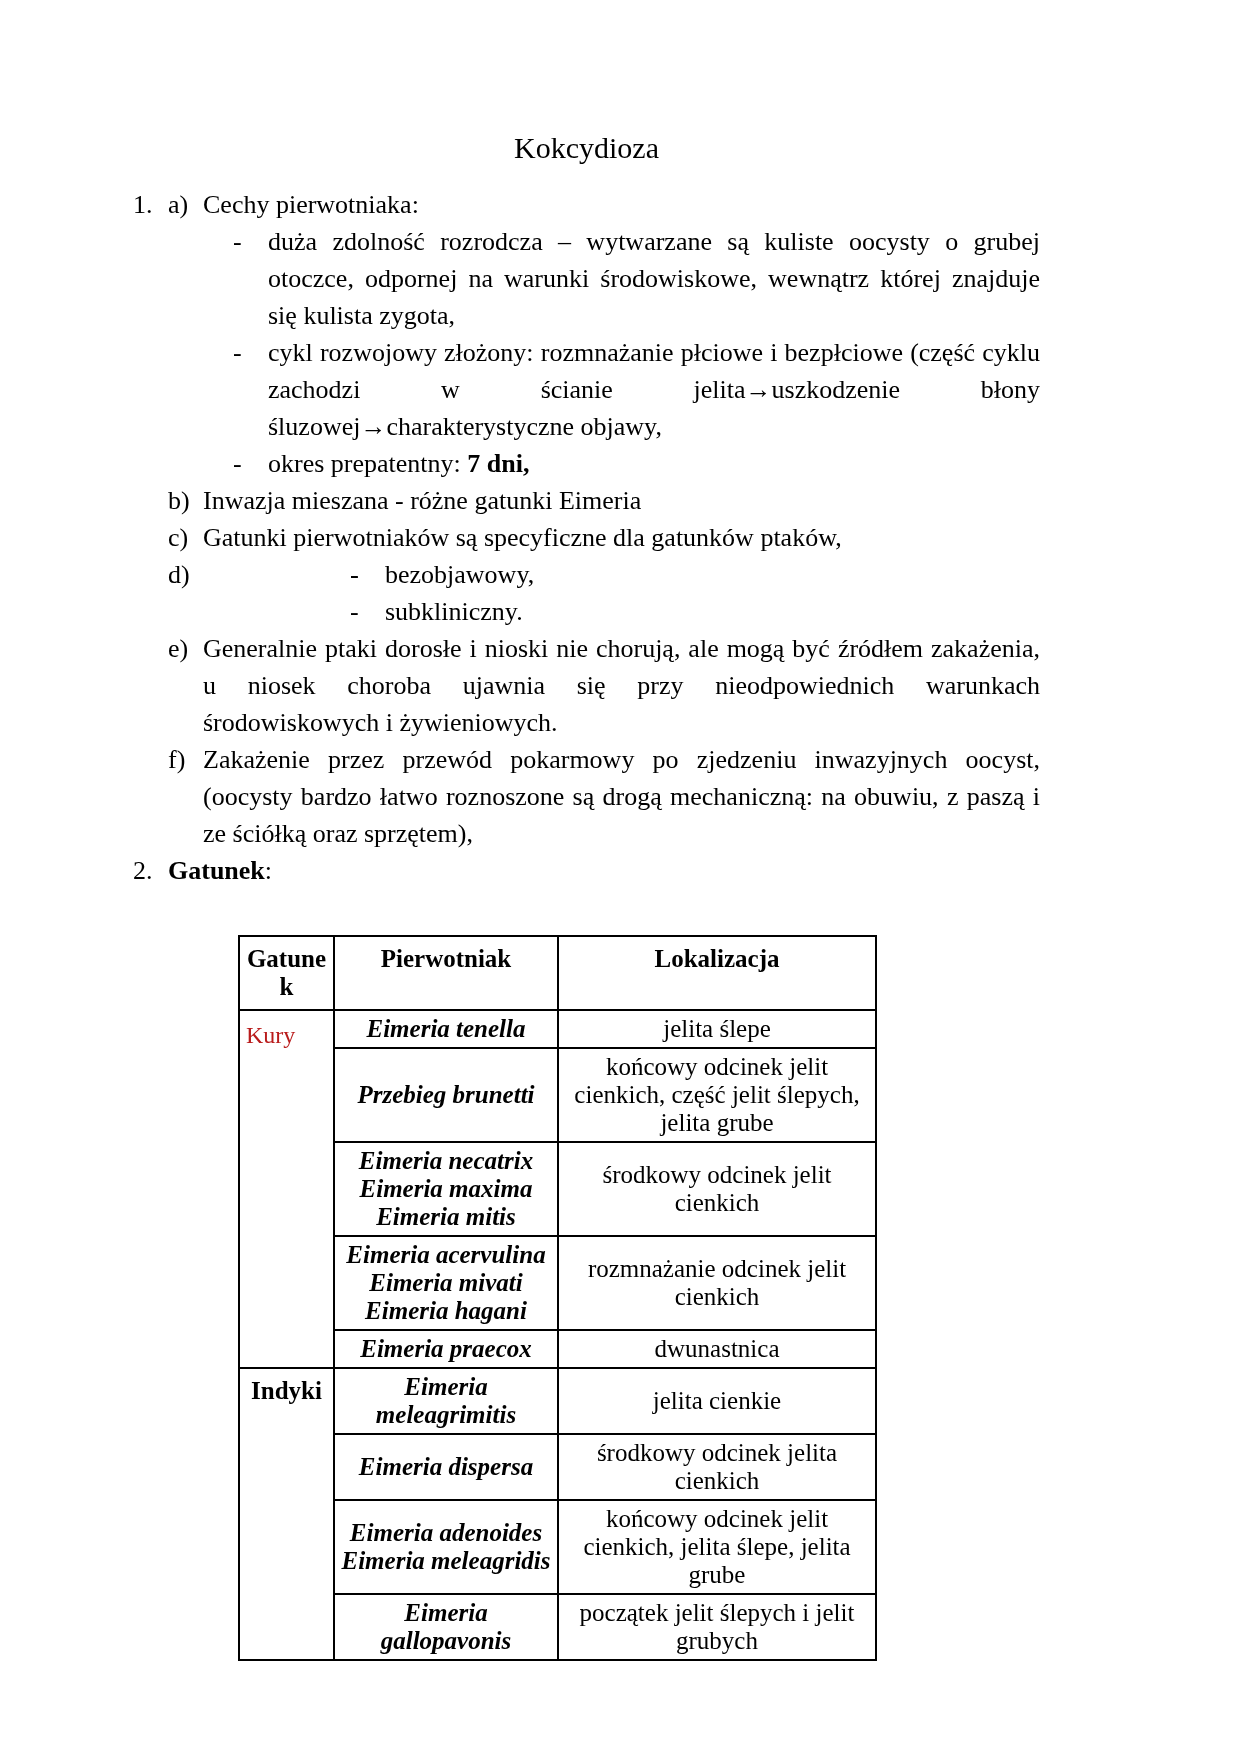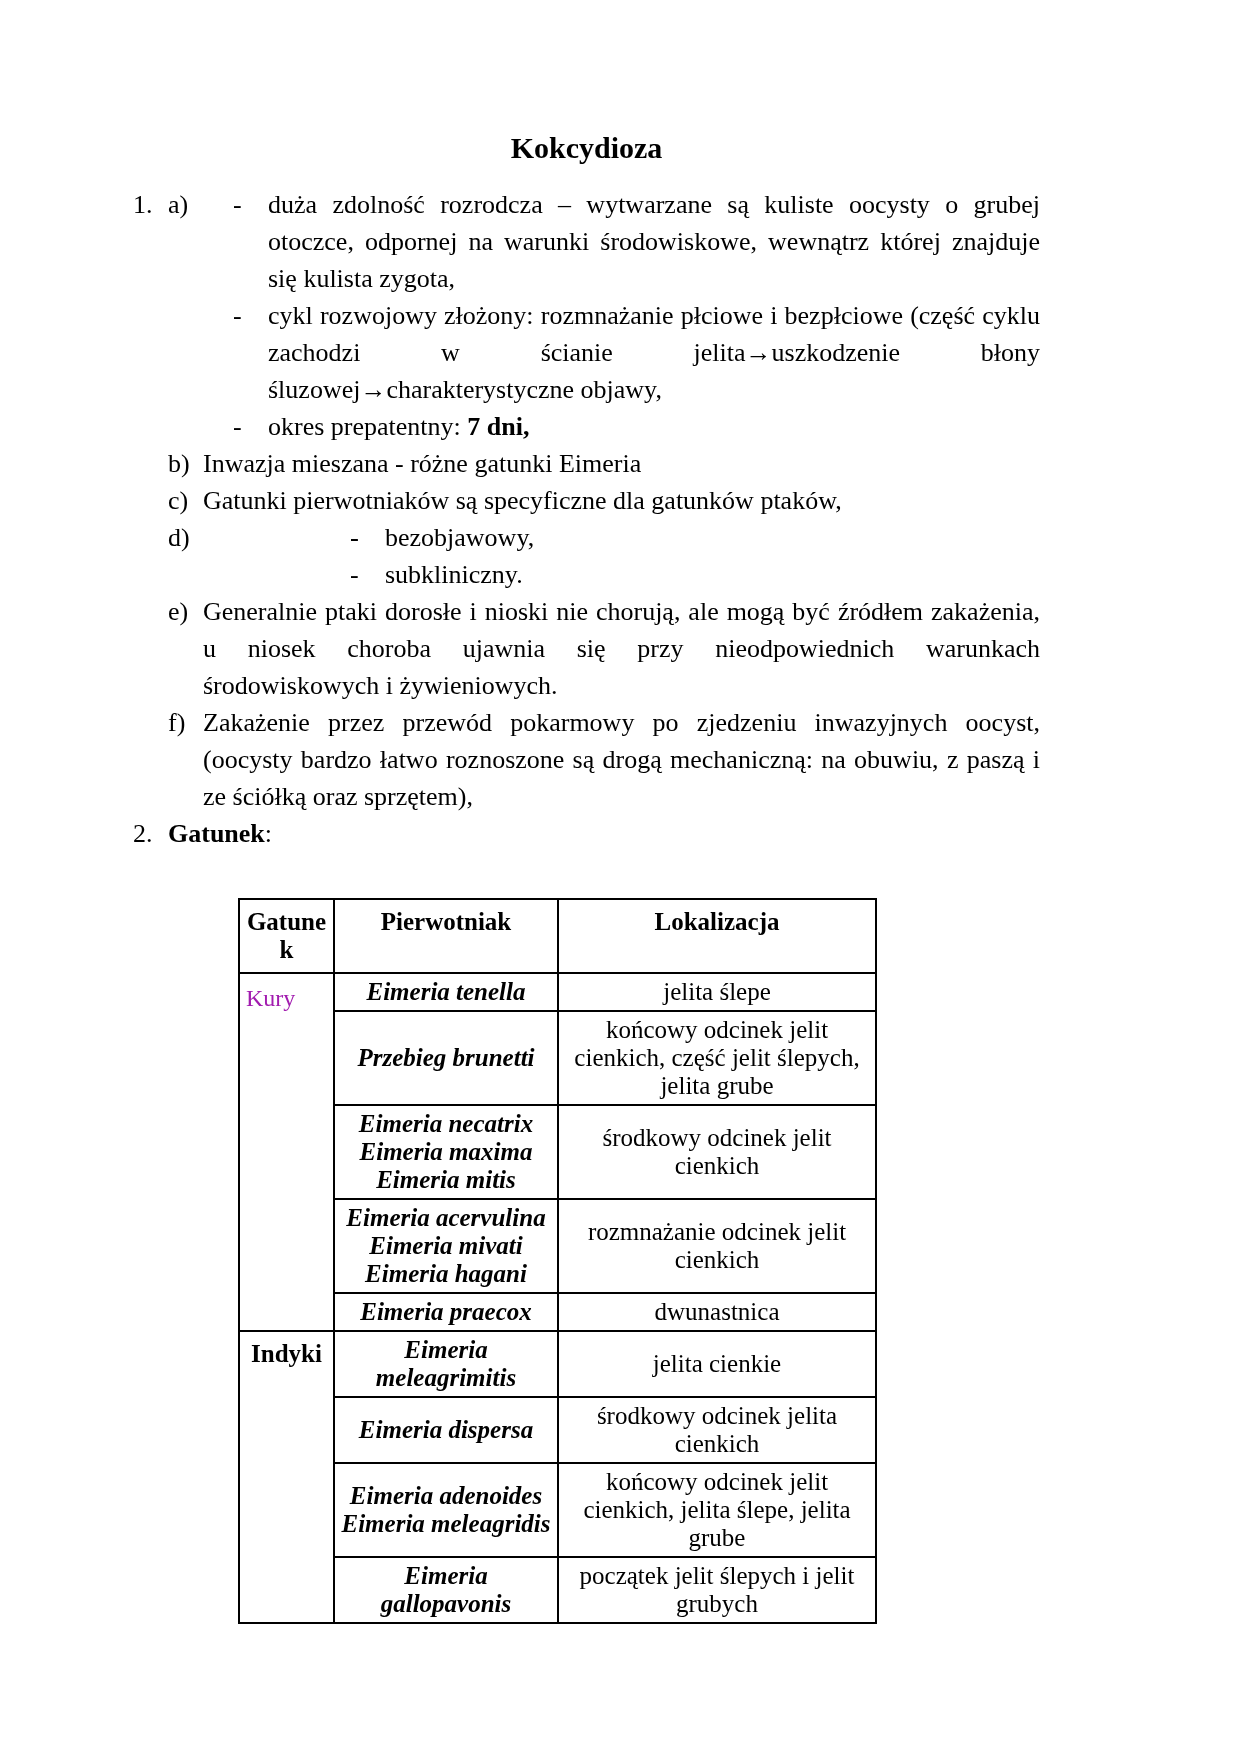--- a/index.html
+++ b/index.html
@@ -12,21 +12,21 @@
     padding: 128px 200px 40px 133px;
     font-family: "Liberation Serif", serif;
     font-size: 26px;
     line-height: 37px;
     color: #000000;
     overflow: hidden;
   }
   p { margin: 0; }
   .title {
     text-align: center;
-    font-weight: bold;
+    font-weight: normal;
     font-size: 30px;
     line-height: 40px;
     margin: 0 0 18px 0;
   }
   .just { text-align: justify; }
   .li { position: relative; padding-left: 35px; }
   .li > .marker { position: absolute; left: 0; top: 0; }
   .sub { position: relative; padding-left: 35px; }
   .sub > .marker { position: absolute; left: 0; top: 0; }
   .dashitem { position: relative; padding-left: 65px; }
@@ -60,21 +60,21 @@
   .species-table td.group {
     vertical-align: top;
     font-weight: bold;
     padding-top: 8px;
   }
   .species-table td.group-kury {
     vertical-align: top;
     text-align: left;
     font-weight: normal;
     padding-top: 10px;
-    color: #a21caf;
+    color: #b91c1c;
     font-size: 24px;
     margin-left: 24px;
   }
   .species-table td.prot {
     font-style: italic;
     font-weight: bold;
     white-space: pre-line;
     border-radius: 11px;
   }
   .species-table td.loc { white-space: pre-line; }
@@ -87,20 +87,21 @@
 
   <h1 class="title">Kokcydioza</h1>
 
   <div class="li">
     <span class="marker">1.</span>
     <div>
 
       <div class="sub">
         <span class="marker">a)</span>
         <div>
+          <p>Cechy pierwotniaka:</p>
           <div class="dashitem">
             <span class="dash">-</span>
             <p class="just">duża zdolność rozrodcza – wytwarzane są kuliste oocysty o grubej otoczce, odpornej na warunki środowiskowe, wewnątrz której znajduje się kulista zygota,</p>
           </div>
           <div class="dashitem">
             <span class="dash">-</span>
             <p class="just">cykl rozwojowy złożony: rozmnażanie płciowe i bezpłciowe (część cyklu zachodzi w ścianie jelita→uszkodzenie błony śluzowej→charakterystyczne objawy,</p>
           </div>
           <div class="dashitem">
             <span class="dash">-</span>

